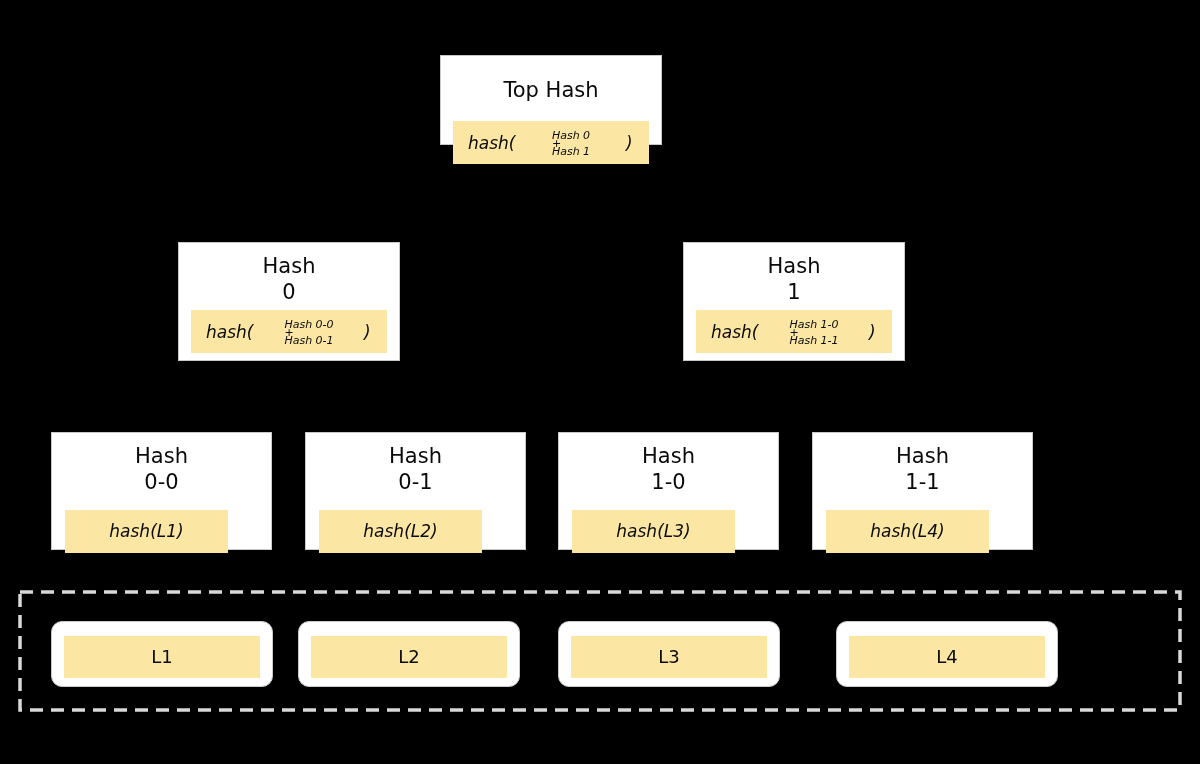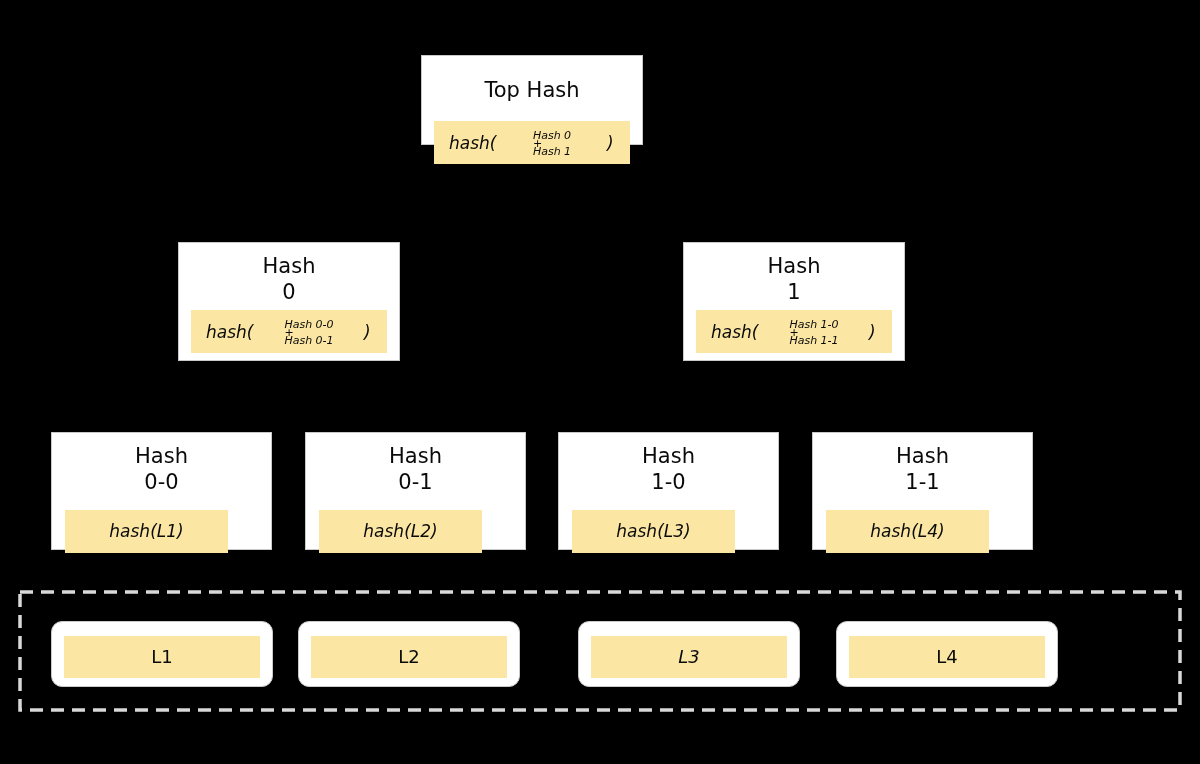--- a/index.html
+++ b/index.html
@@ -71,39 +71,39 @@
     font-size: 11px;
     line-height: 5px;
   }
   .formula-simple {
     font-size: 17px;
     line-height: 43px;
     text-align: center;
   }
 
   
-  #node-top     { left: 421px; top: 55px;  width: 222px; height: 90px; }
+  #node-top     { left: 440px; top: 55px;  width: 222px; height: 90px; }
   #node-top .formula { top: 65px; }
 
   #node-hash0   { left: 178px; top: 242px; width: 222px; height: 119px; }
   #node-hash1   { left: 683px; top: 242px; width: 222px; height: 119px; }
   #node-hash0 .formula, #node-hash1 .formula { top: 67px; }
 
   .leaf-hash    { top: 432px; width: 221px; height: 118px; }
   .leaf-hash .formula { top: 66px; left: 13px; width: 163px; margin-top: 11px; }
   #node-hash00  { left: 51px; }
   #node-hash01  { left: 305px; }
   #node-hash10  { left: 558px; }
   #node-hash11  { left: 812px; }
 
   
   .data-block   { top: 621px; width: 222px; height: 66px; border-radius: 11px; }
   #block-l1 { left: 51px; }
   #block-l2 { left: 298px; padding-left: 37px; }
-  #block-l3 { left: 578px; font-style: italic; }
+  #block-l3 { left: 558px; }
   #block-l4 { left: 836px; }
   .data-block .block-label {
     position: absolute;
     left: 12px;
     top: 14px;
     width: 196px;
     height: 42px;
     background: var(--highlight, #fbe7a3);
     font-size: 18px;
     line-height: 42px;

